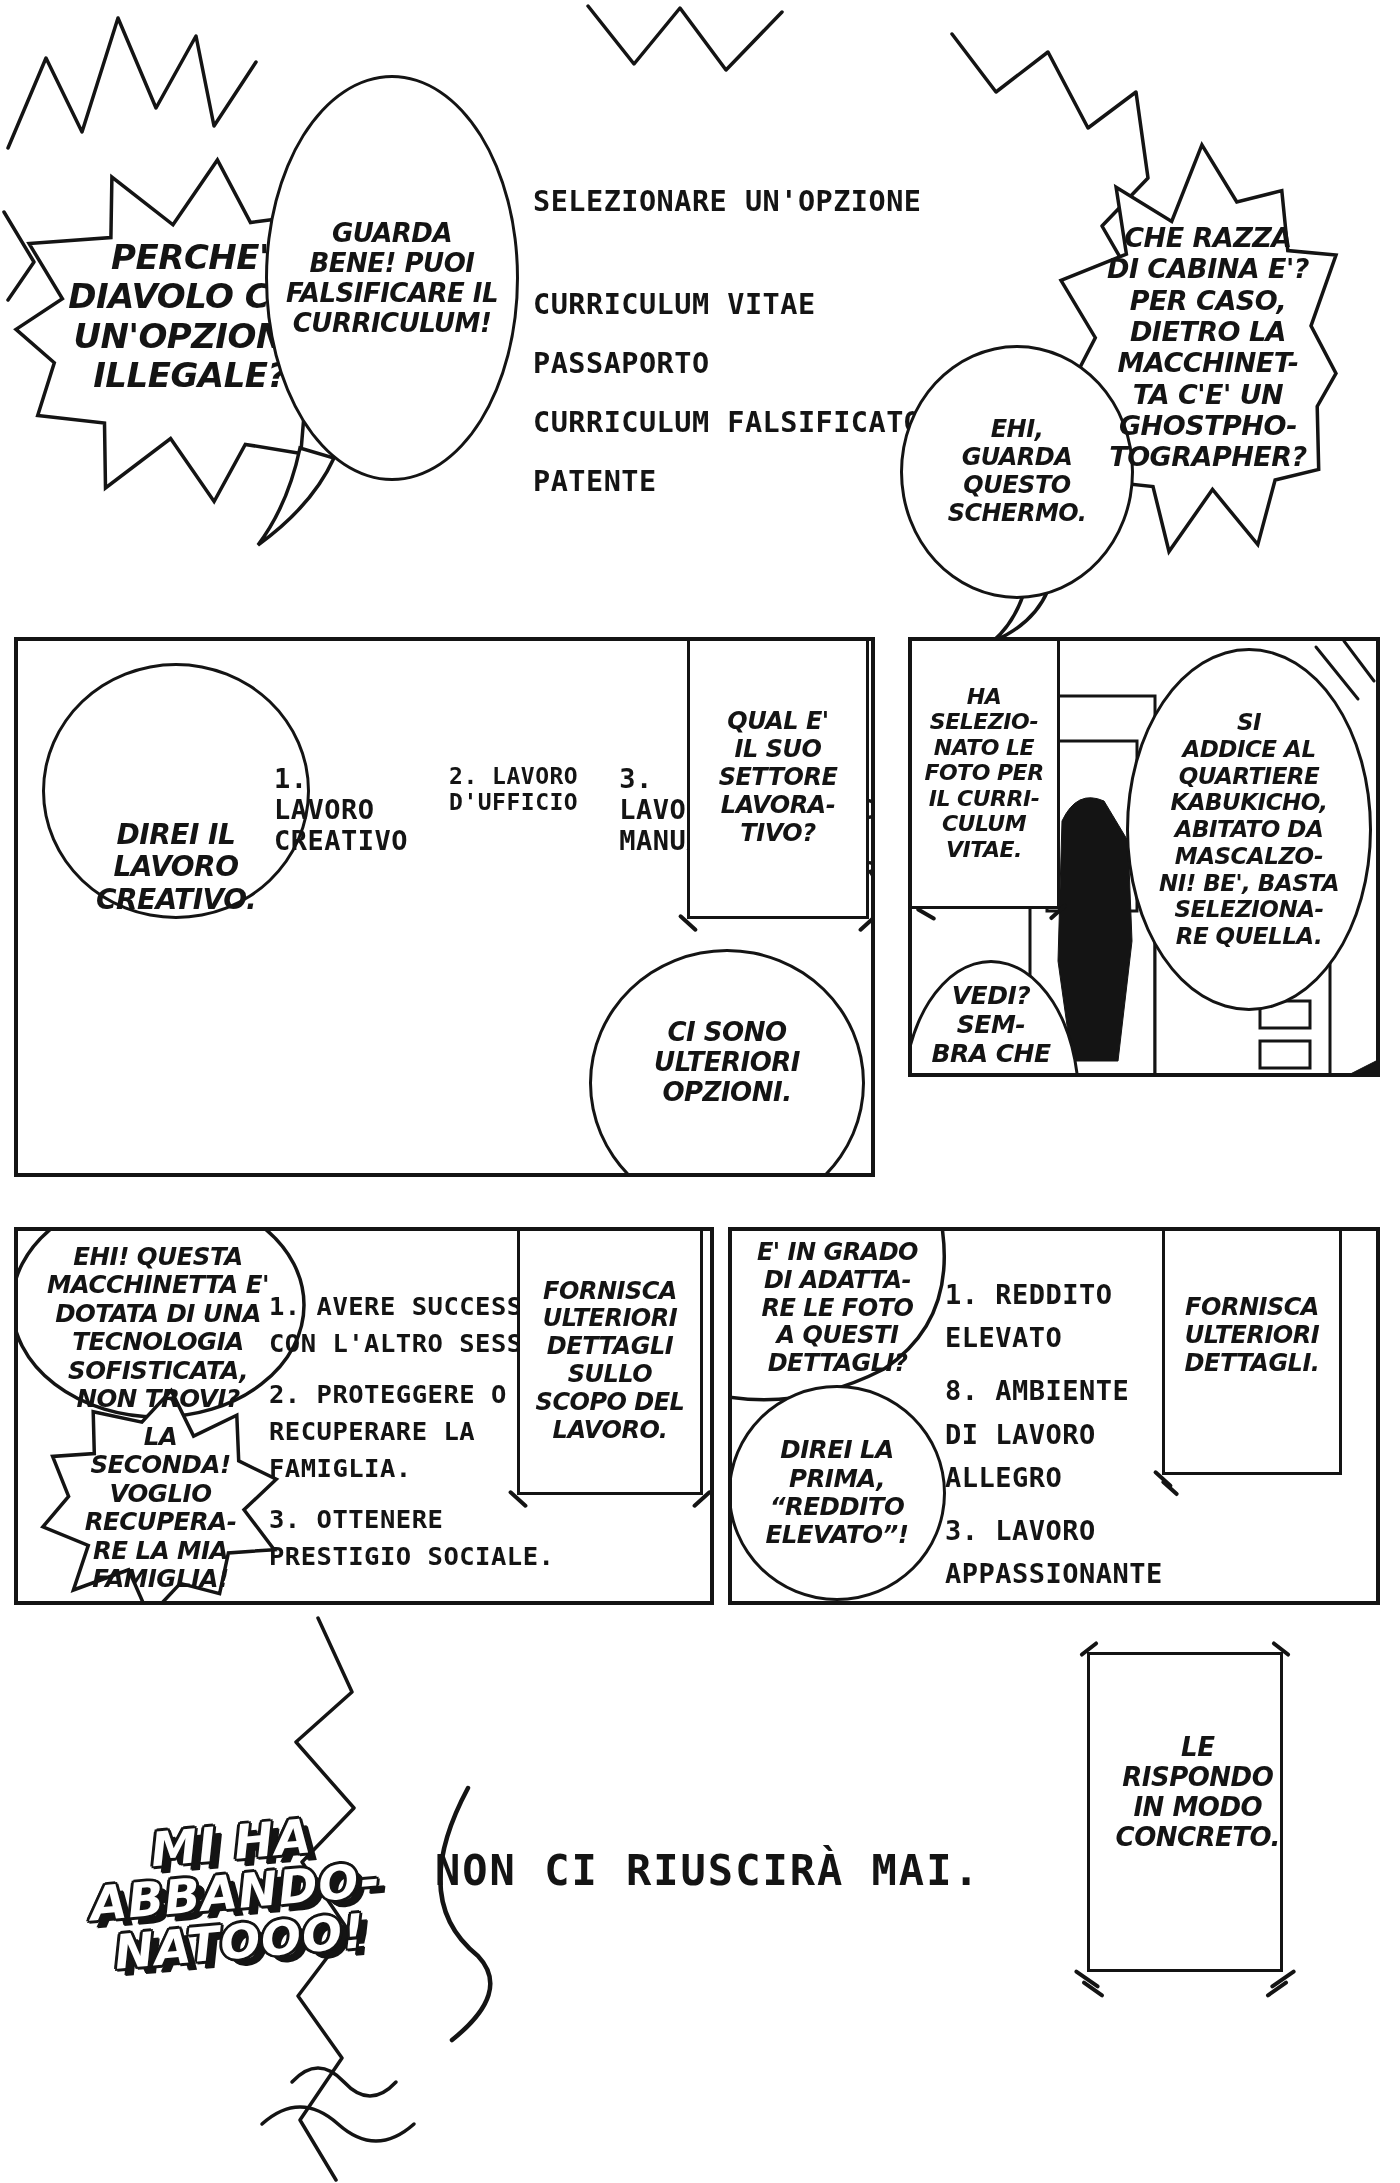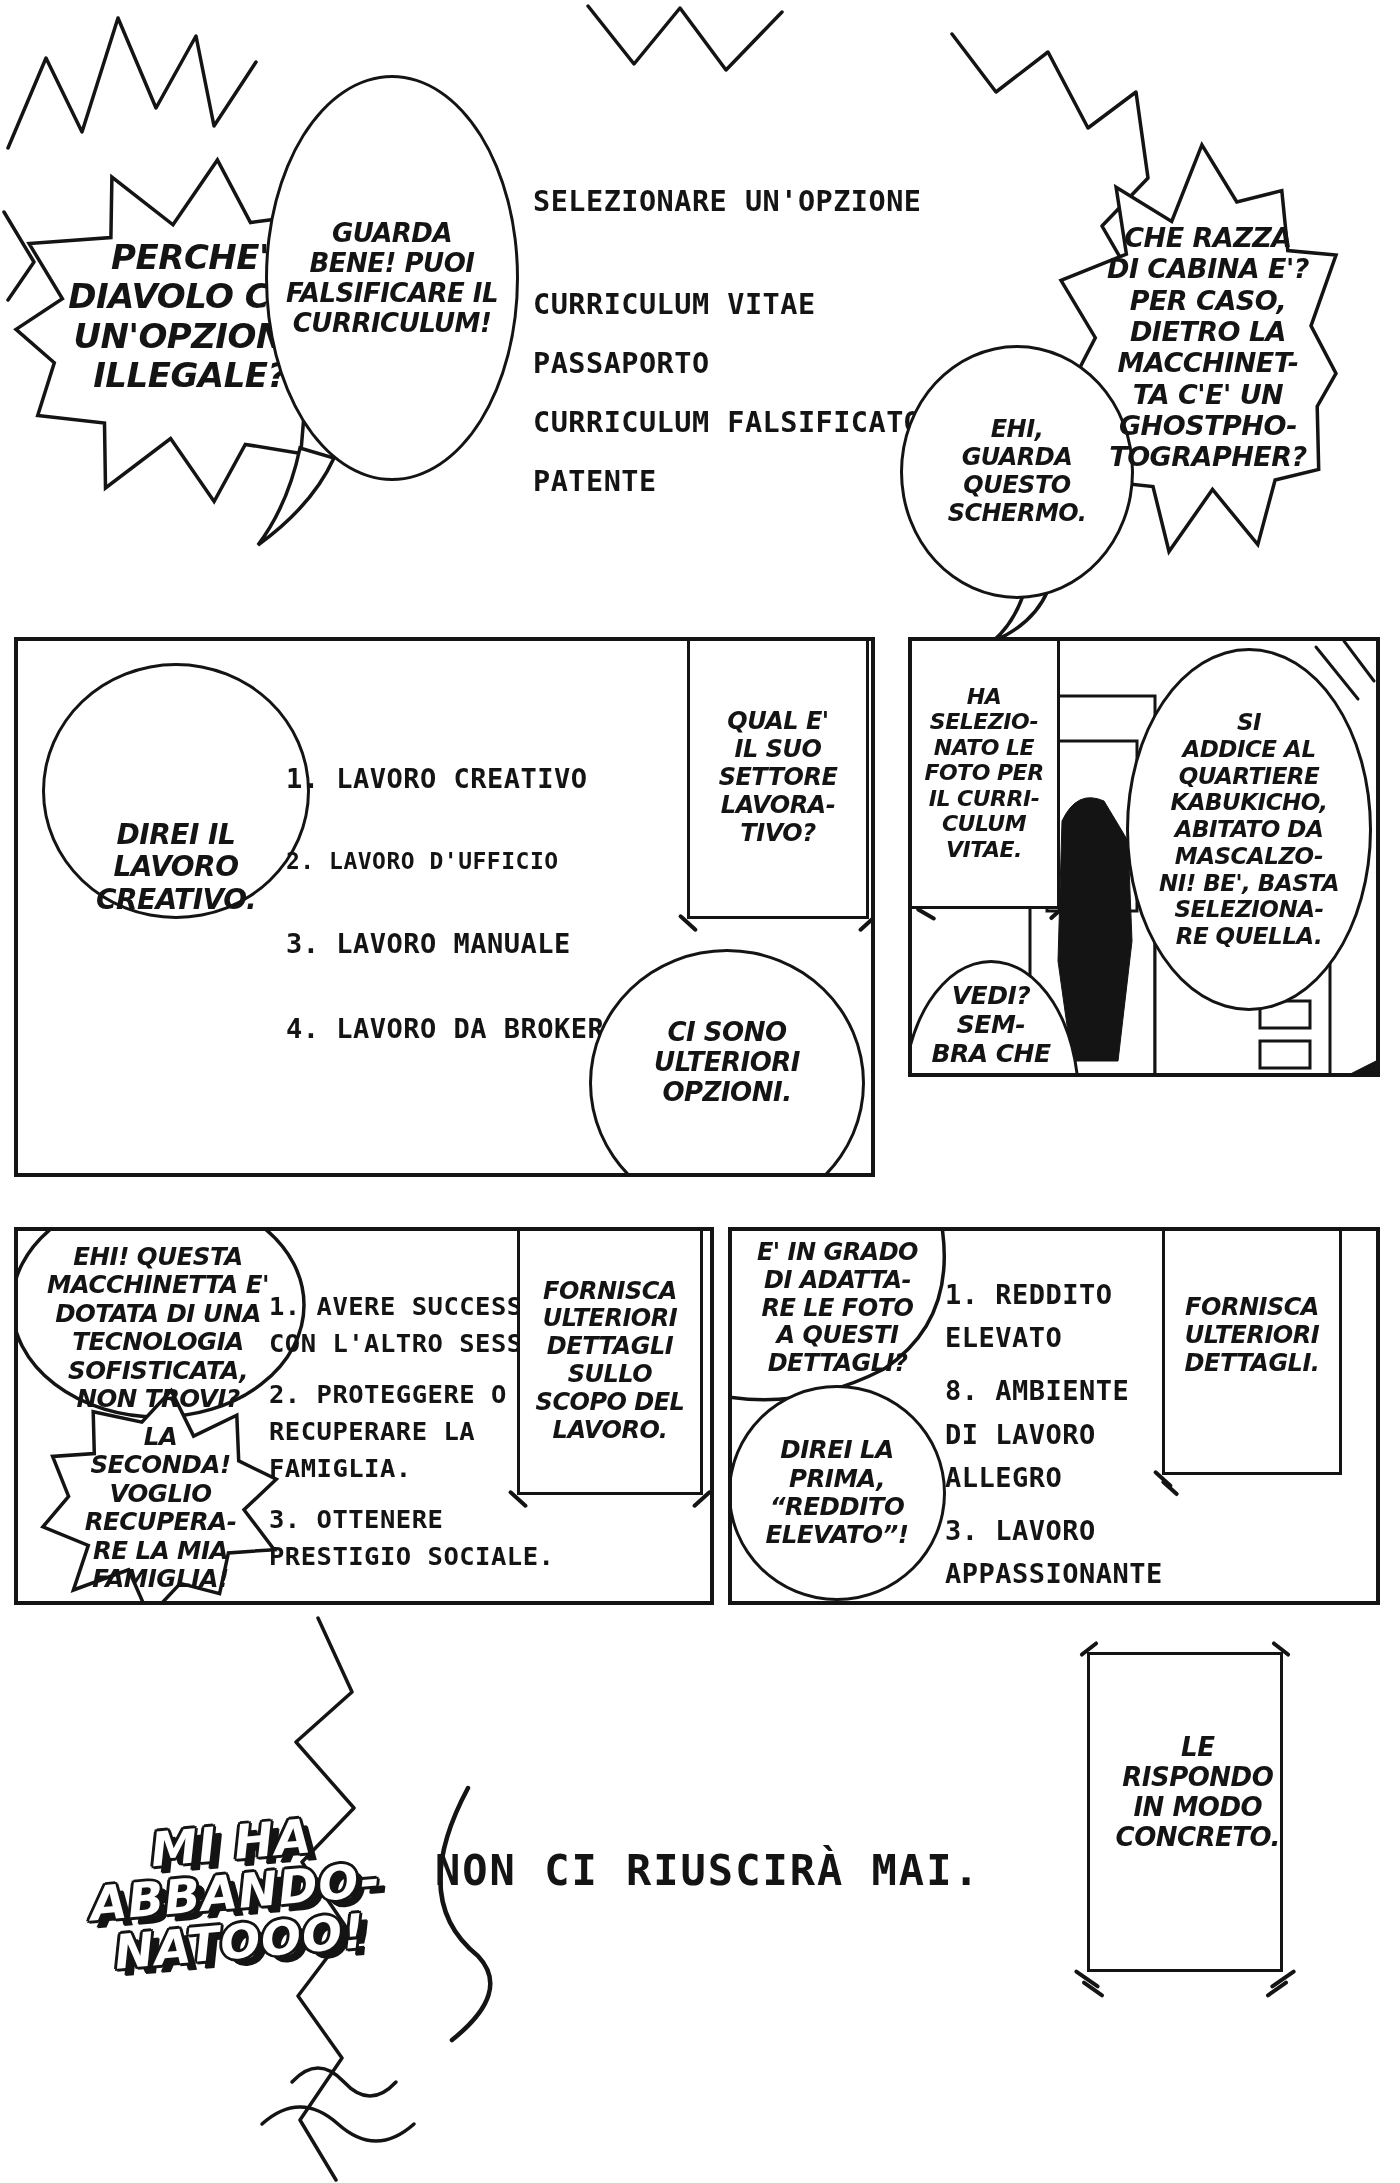--- a/index.html
+++ b/index.html
@@ -93,21 +93,21 @@
 TA C'E' UN
 GHOSTPHO-
 TOGRAPHER?</div>
 
   <div class="panel" style="left:14px;top:637px;width:861px;height:540px;">
     <div class="oval" style="left:24px;top:22px;width:262px;height:250px;align-items:flex-end;">
       <div class="dialog" style="font-size:28px;">DIREI IL
 LAVORO
 CREATIVO.</div>
     </div>
-    <div style="position:absolute;left:268px;top:122px;display:flex;flex-direction:column;gap:54px;z-index:2;">
+    <div style="position:absolute;left:256px;top:122px;display:flex;flex-direction:row;gap:41px;z-index:2;">
       <div class="lcd" style="font-size:27px;">1. LAVORO CREATIVO</div>
       <div class="lcd" style="font-size:23px;">2. LAVORO D'UFFICIO</div>
       <div class="lcd" style="font-size:27px;">3. LAVORO MANUALE</div>
       <div class="lcd" style="font-size:27px;">4. LAVORO DA BROKER</div>
     </div>
     <div class="mbox" style="left:669px;top:-4px;width:182px;height:282px;">
       <div class="dialog" style="font-size:24px;">QUAL E'
 IL SUO
 SETTORE
 LAVORA-

